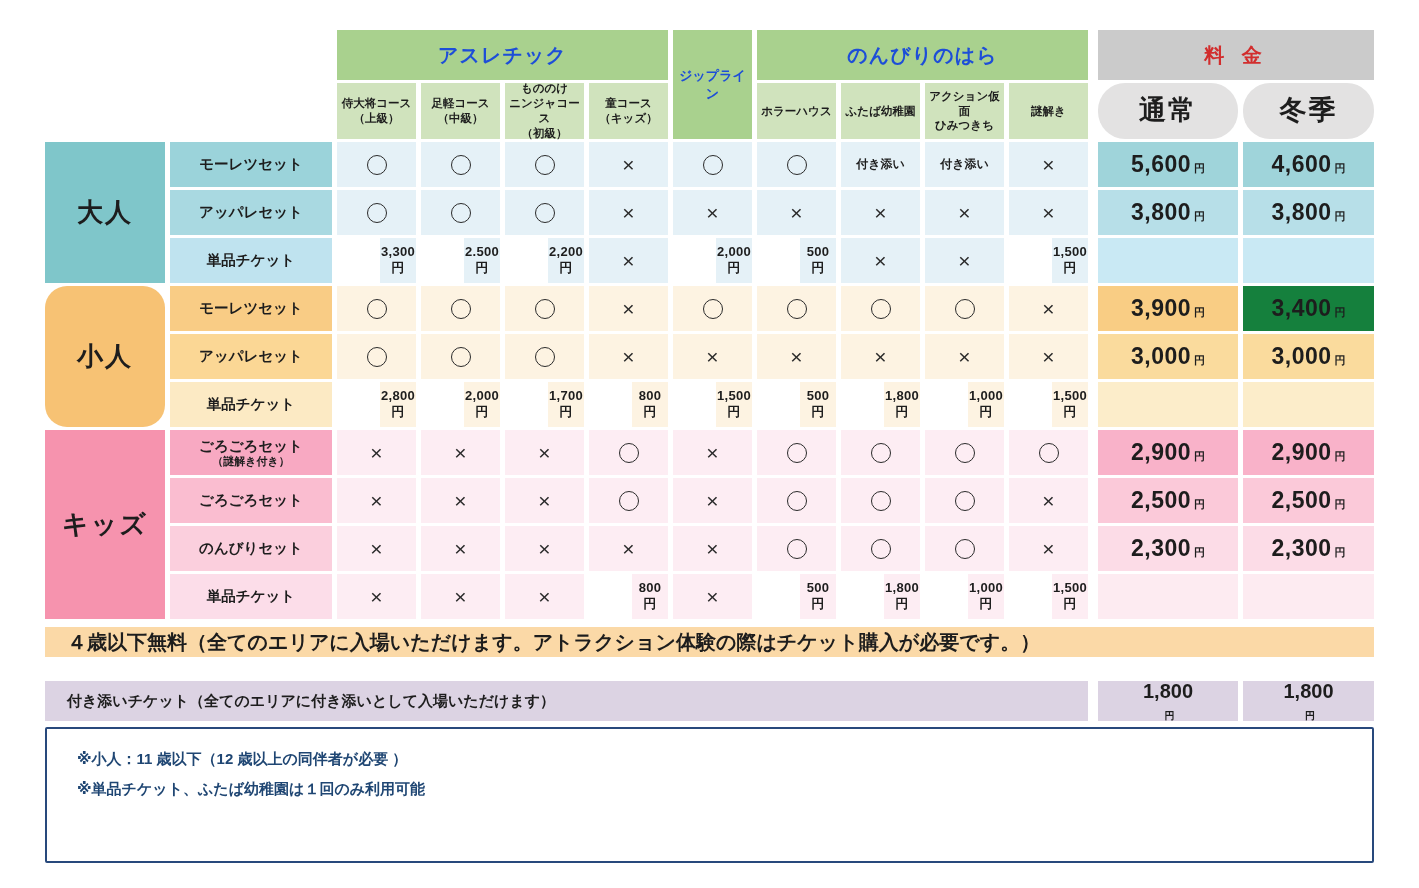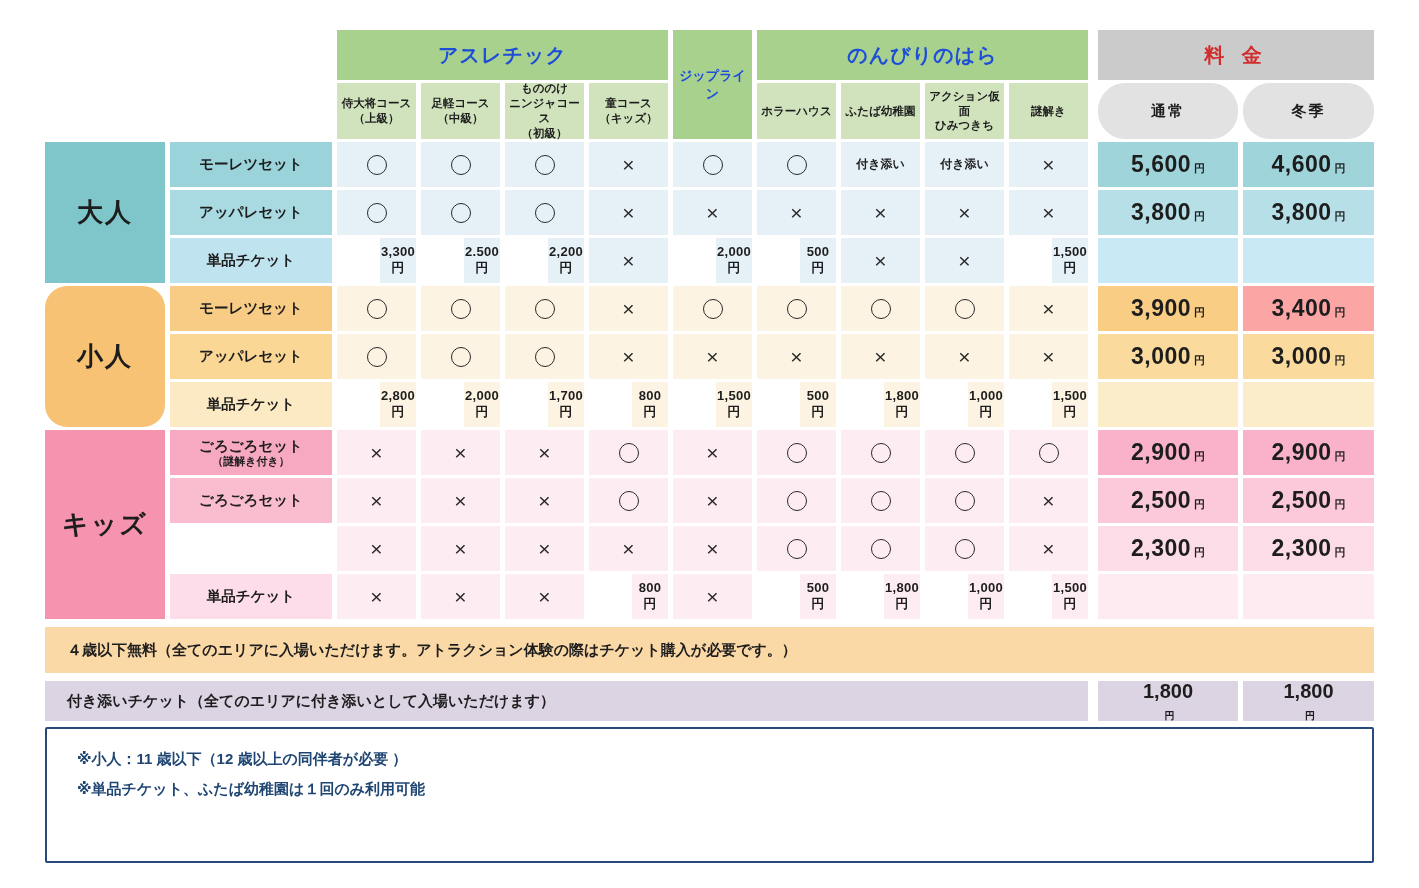--- a/index.html
+++ b/index.html
@@ -12,38 +12,38 @@
     grid-template-columns:120px 162px repeat(9,79px) 0px 140px 131px;
     grid-template-rows:50px 56px repeat(10,45px);
     gap:3px 5px;
   }
   #grid > div { display:flex; align-items:center; justify-content:center; text-align:center; }
 
   .h1 { font-weight:bold; font-size:20px; letter-spacing:1px; color:#1d4ed8; }
   .h1.zip { font-size:13px; letter-spacing:0; }
   .h1.fee { letter-spacing:6px; }
   .h2 { font-weight:bold; font-size:11.5px; line-height:1.3; white-space:pre-line; color:#1d1d1d; }
-  .h2.fee-sub { font-size:15px; letter-spacing:2px;border-radius:27px; }
+  .h2.fee-sub { font-size:27px; letter-spacing:2px;border-radius:27px; }
 
   .glabel { font-weight:bold; font-size:26px; letter-spacing:2px; color:#1d1d1d; }
   .rlabel { font-weight:bold; font-size:14.5px; flex-direction:column; line-height:1.25; color:#1d1d1d; }
   .rlabel .rlabel2 { font-size:11px; }
 
   .dcell { font-size:13px; }
   .dcell .ring { width:20px; height:20px; border:1.6px solid #2b2b2b; border-radius:50%; display:block; }
   .dcell.cross { font-size:21px; font-weight:400; color:#2b2b2b; }
   .dcell.small-price { font-weight:bold; font-size:13px; letter-spacing:0.3px;margin-left:43px; }
   .dcell.tiny-note { font-weight:bold; font-size:12px; }
 
   .pcell { font-weight:bold; }
   .pcell .pv { font-size:23px; font-weight:800; letter-spacing:0.5px; }
   .pcell .pu { font-size:11px; margin-left:3px; padding-top:8px; }
 
   .band { position:absolute; left:45px; width:1329px; display:flex; align-items:center; }
-  #free-band { top:627px; height:46px; font-size:15px; font-weight:bold; padding-left:22px;align-items:center; }
+  #free-band { top:627px; height:30px; font-size:20px; font-weight:bold; padding-left:22px;align-items:center; }
   #attendant-row { top:681px; height:40px; background:transparent; padding:0; }
   #attendant-row .att-label { width:1043px; height:40px; display:flex; align-items:center; padding-left:22px; font-size:15px; font-weight:bold; }
   #attendant-row .att-spacer { width:10px; height:40px; }
   #attendant-row .att-gap { width:5px; height:40px; }
   #attendant-row .att-price { width:140px; height:40px; display:flex; align-items:center; justify-content:center; font-weight:800;flex-direction:column; }
   #attendant-row .att-price:last-child { width:131px; }
   #attendant-row .pv { font-size:20px; }
   #attendant-row .pu { font-size:10px; margin-left:3px; padding-top:6px; }
 
   #notes-box { position:absolute; left:45px; top:727px; width:1329px; height:136px; border-radius:2px; padding:15px 0 0 30px; }
@@ -170,21 +170,21 @@
         <span class="ring"></span>
       </div>
       <div class="dcell" style="grid-area: 6 / 10; background: rgb(253, 243, 226);">
         <span class="ring"></span>
       </div>
       <div class="dcell cross" style="grid-area: 6 / 11; background: rgb(253, 243, 226);">×</div>
       <div class="pcell" style="grid-area: 6 / 13; background: rgb(249, 205, 132);">
         <span class="pv">3,900</span>
         <span class="pu">円</span>
       </div>
-      <div class="pcell" style="grid-area: 6 / 14; background: #fca5a5;">
+      <div class="pcell" style="grid-area: 6 / 14; background: #15803d;">
         <span class="pv">3,400</span>
         <span class="pu">円</span>
       </div>
       <div class="rlabel" style="grid-area: 7 / 2; background: rgb(251, 215, 149);">
         <div>アッパレセット</div>
       </div>
       <div class="dcell" style="grid-area: 7 / 3; background: rgb(253, 243, 226);">
         <span class="ring"></span>
       </div>
       <div class="dcell" style="grid-area: 7 / 4; background: rgb(253, 243, 226);">
@@ -274,20 +274,23 @@
       </div>
       <div class="dcell cross" style="grid-area: 10 / 11; background: rgb(253, 237, 243);">×</div>
       <div class="pcell" style="grid-area: 10 / 13; background: rgb(251, 201, 217);">
         <span class="pv">2,500</span>
         <span class="pu">円</span>
       </div>
       <div class="pcell" style="grid-area: 10 / 14; background: rgb(251, 201, 217);">
         <span class="pv">2,500</span>
         <span class="pu">円</span>
       </div>
+      <div class="rlabel" style="grid-area: 11 / 2; background: rgb(251, 207, 221);">
+        <div>のんびりセット</div>
+      </div>
       <div class="dcell cross" style="grid-area: 11 / 3; background: rgb(253, 237, 243);">×</div>
       <div class="dcell cross" style="grid-area: 11 / 4; background: rgb(253, 237, 243);">×</div>
       <div class="dcell cross" style="grid-area: 11 / 5; background: rgb(253, 237, 243);">×</div>
       <div class="dcell cross" style="grid-area: 11 / 6; background: rgb(253, 237, 243);">×</div>
       <div class="dcell cross" style="grid-area: 11 / 7; background: rgb(253, 237, 243);">×</div>
       <div class="dcell" style="grid-area: 11 / 8; background: rgb(253, 237, 243);">
         <span class="ring"></span>
       </div>
       <div class="dcell" style="grid-area: 11 / 9; background: rgb(253, 237, 243);">
         <span class="ring"></span>

